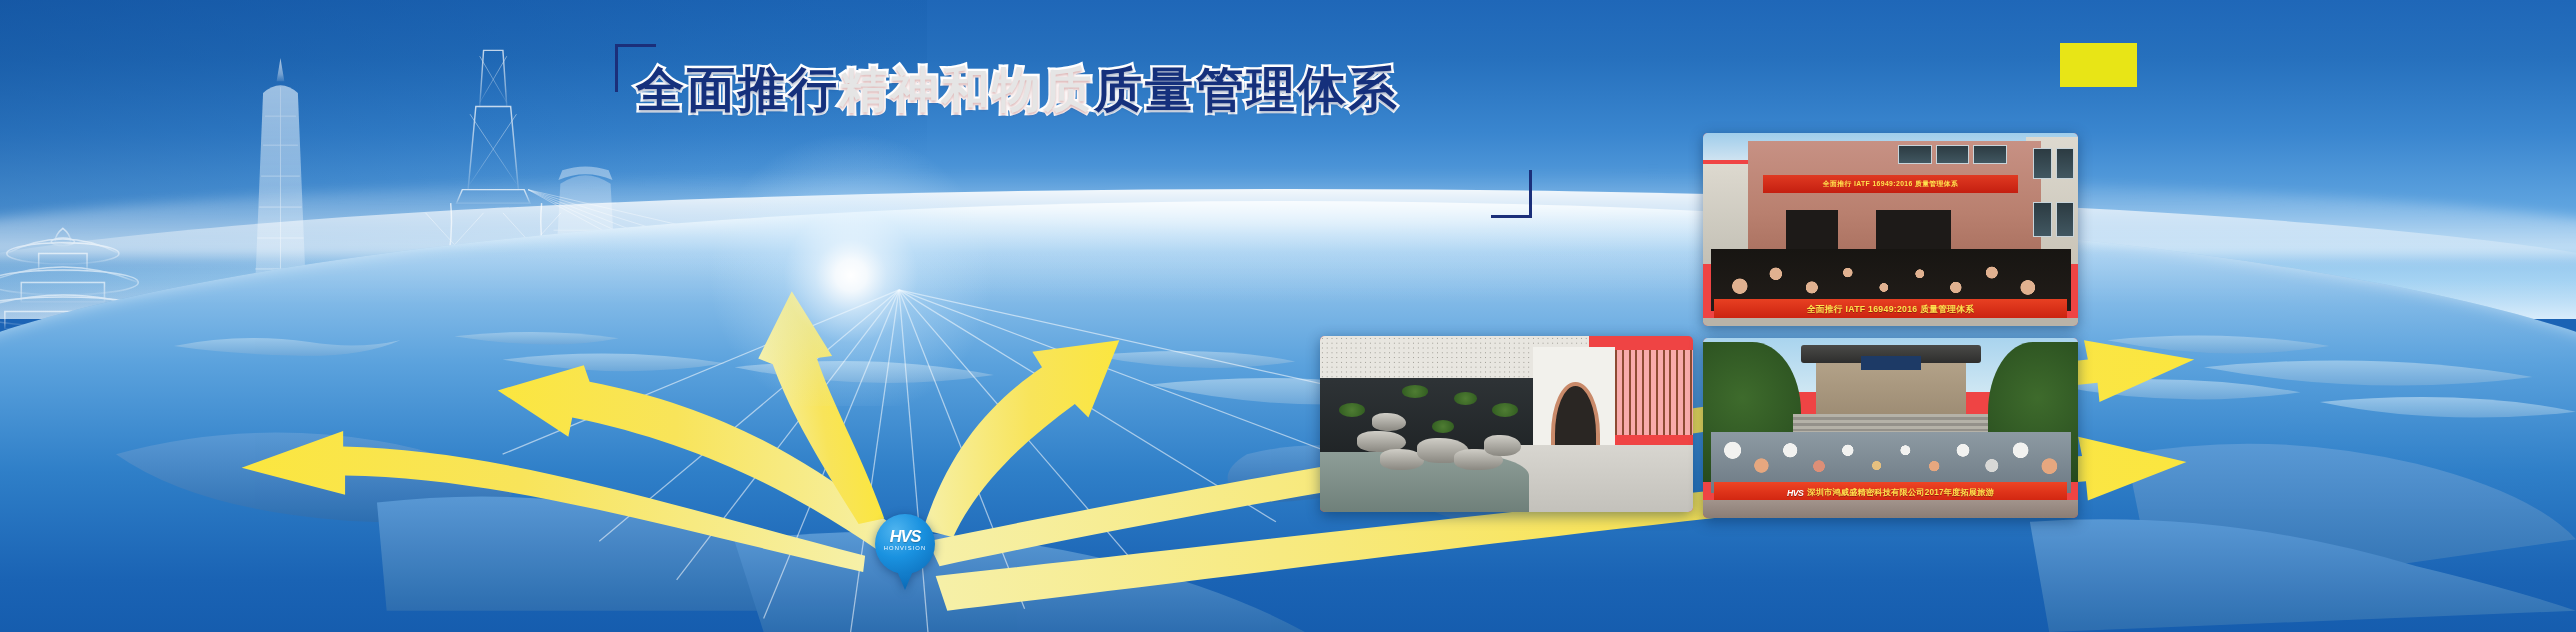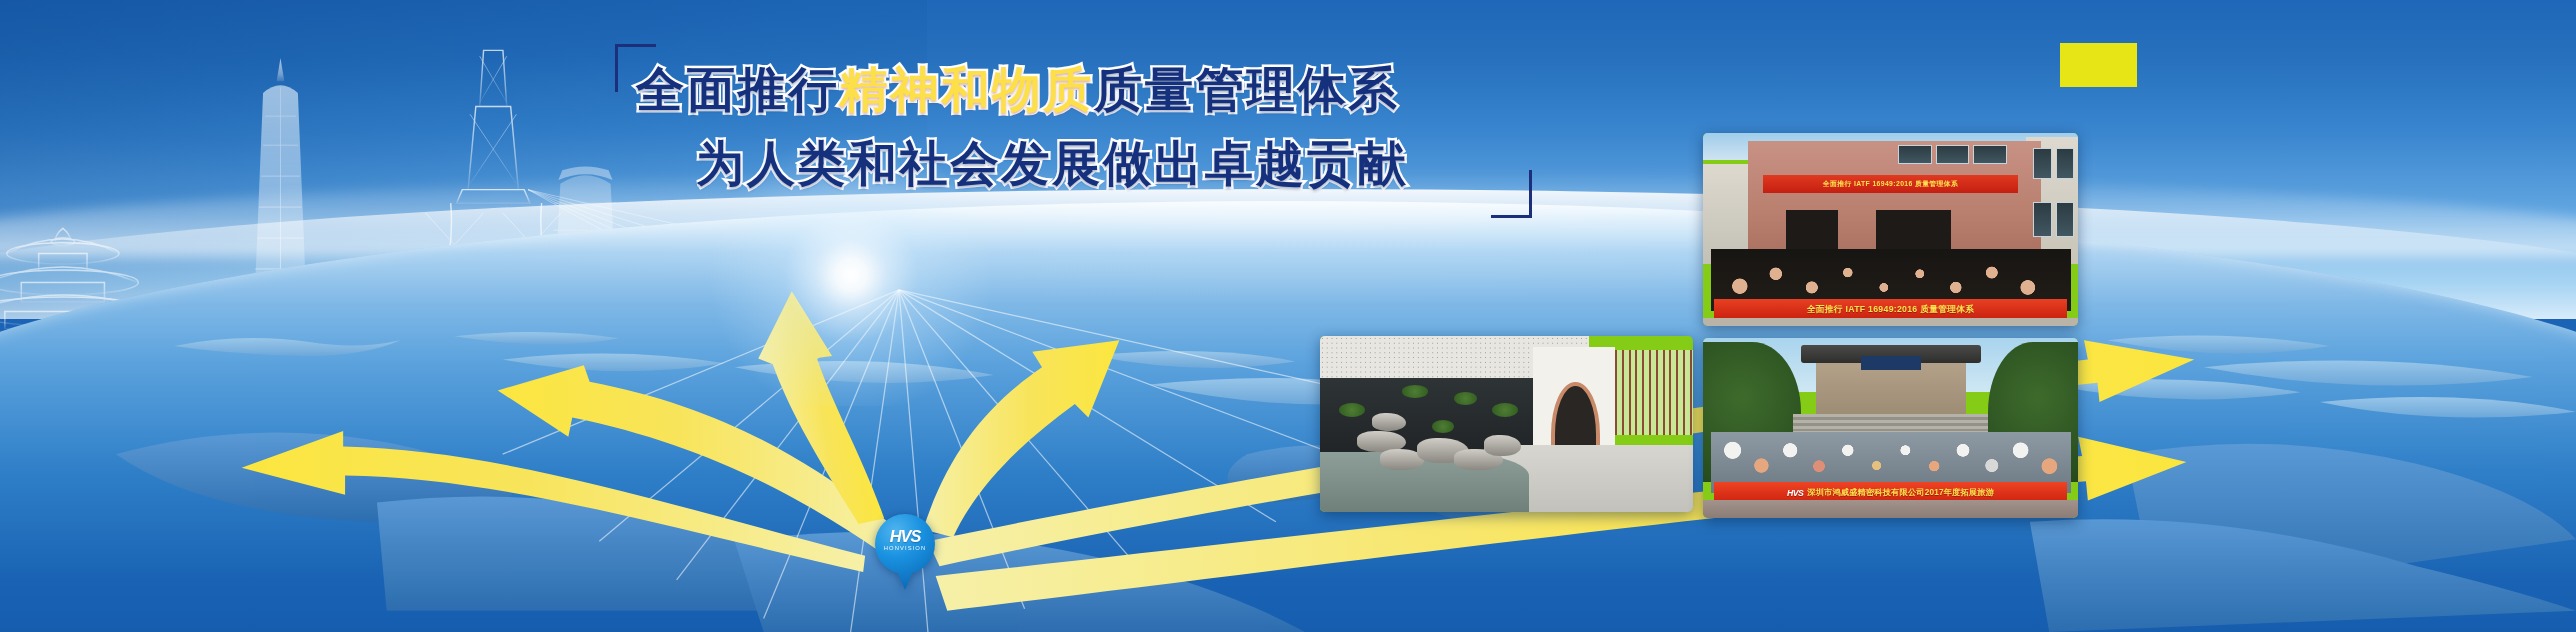--- a/index.html
+++ b/index.html
@@ -102,40 +102,40 @@
   }
   .slg-line.l1{position:absolute;left:21px;top:21px;font-size:48px;letter-spacing:2.9px;}
   .slg-line.l2{position:absolute;left:81px;top:95px;font-size:48px;letter-spacing:2.9px;}
   .blue-txt{
     color:#15307c;
     -webkit-text-stroke:4.8px #ffffff;
     paint-order:stroke fill;
     text-shadow:0 1.9px 2.9px rgba(10,40,100,.35);
   }
   .red-txt{
-    color:#fde047;
+    color:#e5e5e5;
     -webkit-text-stroke:4.8px #ffffff;
     paint-order:stroke fill;
     text-shadow:0 1.9px 2.9px rgba(140,10,10,.3);
   }
   .bracket{position:absolute;border-color:#1b2f7a;border-style:solid;}
   .bracket.tl{left:0px;top:0px;width:41px;height:48px;border-width:3.9px 0 0 3.9px;}
   .bracket.br{left:876px;top:126px;width:41px;height:48px;border-width:0 3.9px 3.9px 0;}
 
   
   .yellow-box{
     position:absolute;left:2060px;top:43px;width:77px;height:44px;
     background:#e8e516;
   }
 
   
   .photo{
     position:absolute;border-radius:4.8px;overflow:hidden;
     box-shadow:0 3.9px 13.5px rgba(3,35,75,.45);
-    background:#84cc16;
+    background:#ef4444;
   }
   .photo.p-iatf{left:1703px;top:133px;width:375px;height:193px;}
   .photo.p-garden{left:1320px;top:336px;width:373px;height:176px;}
   .photo.p-trip{left:1703px;top:338px;width:375px;height:180px;}
 
   .ph-inner{position:absolute;inset:0;}
 
   
   .f-sky{position:absolute;left:0;top:0;width:100%;height:14%;background:linear-gradient(#9fcdeb,#cfe3f1);}
   .f-wall{position:absolute;left:12%;top:4%;width:78%;height:62%;
@@ -420,23 +420,20 @@
   </div>
 
   <div class="slogan">
     <div class="bracket tl"></div>
     <div class="bracket br"></div>
 
     <div class="slg-line l1">
       <span class="blue-txt">全面推行</span><span class="red-txt">精神和物质</span><span class="blue-txt">质量管理体系</span>
     </div>
 
-    <div class="slg-line l2">
-      <span class="blue-txt">为人类和社会发展做出卓越贡献</span>
-    </div>
   </div>
 
   <div class="yellow-box"></div>
 
   <div class="photo p-iatf">
     <div class="ph-inner">
       <div class="f-sky"></div>
       <div class="f-wall-l"></div>
       <div class="f-wall-r"></div>
       <div class="f-wall"></div>

